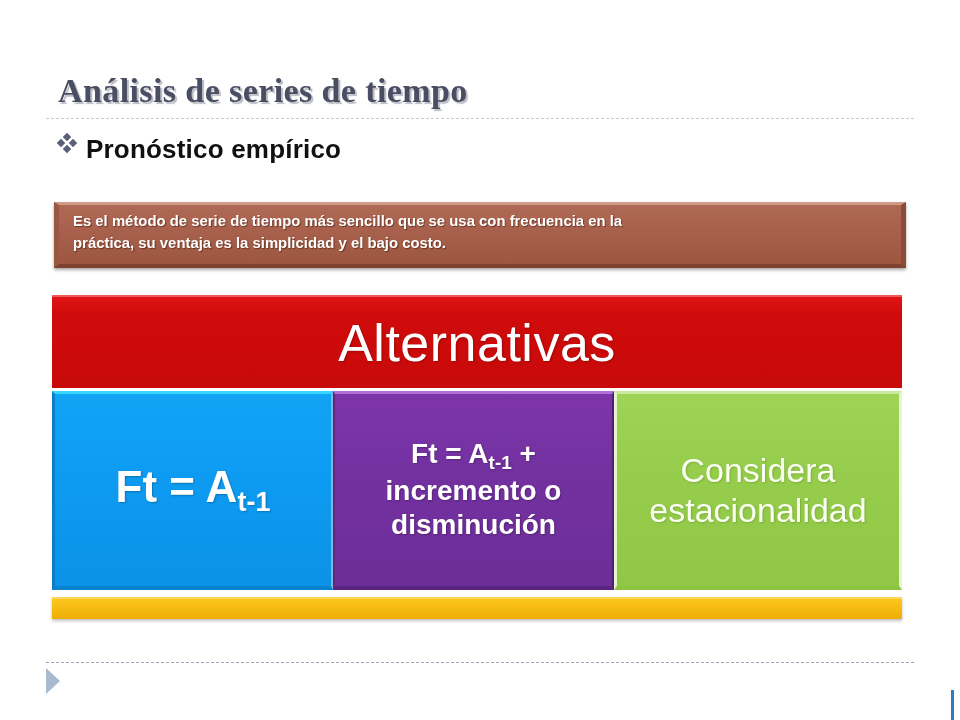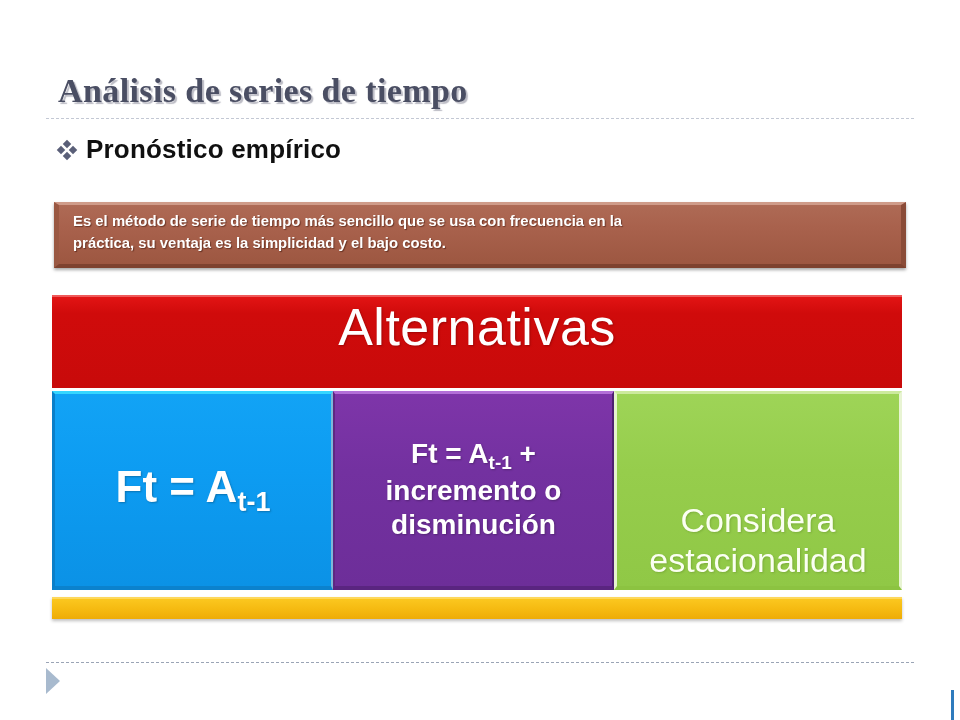--- a/index.html
+++ b/index.html
@@ -35,21 +35,21 @@
     position:absolute; left:46px; top:668px;
     width:0; height:0;
     border-top:13px solid transparent;
     border-bottom:13px solid transparent;
     border-left:14px solid #a8bace;
   }
 
   
   .bullet-row {
     position:absolute; left:58px; top:134px;
-    display:flex; align-items:center; gap:10px;
+    display:flex; align-items:flex-start; gap:10px;
   }
   .bullet-mark {
     position:relative; width:18px; height:18px; flex:0 0 18px;
   }
   .bullet-mark i {
     position:absolute; width:6px; height:6px; background:#5a5f78;
     transform:rotate(45deg);
   }
   .bullet-mark i:nth-child(1){ left:6px; top:0px; }
   .bullet-mark i:nth-child(2){ left:0px; top:6px; }
@@ -89,21 +89,21 @@
   }
   .diagram-right-rule {
     position:absolute; left:899px; top:395px; width:3px; height:200px;
     background:#2e7bbd;
   }
 
   .alt-header {
     position:absolute; left:0; top:0; width:850px; height:93px;
     background:linear-gradient(180deg,#e21414 0%, #d00b0b 18%, #c80a0a 100%);
     border-top:2px solid #ef5a5a;
-    display:flex; align-items:flex-start; justify-content:center;
+    display:flex; align-items:center; justify-content:center;
   }
   .alt-header span {
     color:#ffffff;
     font-size:52px;
     font-weight:300;
     letter-spacing:0.5px;
     text-shadow:1px 1px 2px rgba(120,0,0,0.55);
   }
 
   .boxes-row {
@@ -133,21 +133,20 @@
     border-bottom:4px solid #5a2580;
     border-right:2px solid #4d2070;
   }
   .cbox-green {
     width:288px;
     background:linear-gradient(180deg,#9ed457 0%, #96cd4c 40%, #90c846 100%);
     border-top:3px solid #ccea9d;
     border-left:3px solid #e7f3cf;
     border-bottom:4px solid #8cc341;
     border-right:3px solid #e8f4d3;
-    align-items:flex-end;
   }
   .formula-blue {
     font-size:44px; font-weight:bold; line-height:1.05;
     text-shadow:1px 1px 2px rgba(0,0,0,0.25);
   }
   .formula-blue .sub { font-size:27px; font-weight:bold; vertical-align:-0.32em; }
   .formula-purple {
     font-size:28px; font-weight:bold; line-height:1.22;
     text-shadow:1px 1px 2px rgba(0,0,0,0.25);
     text-align:center;

